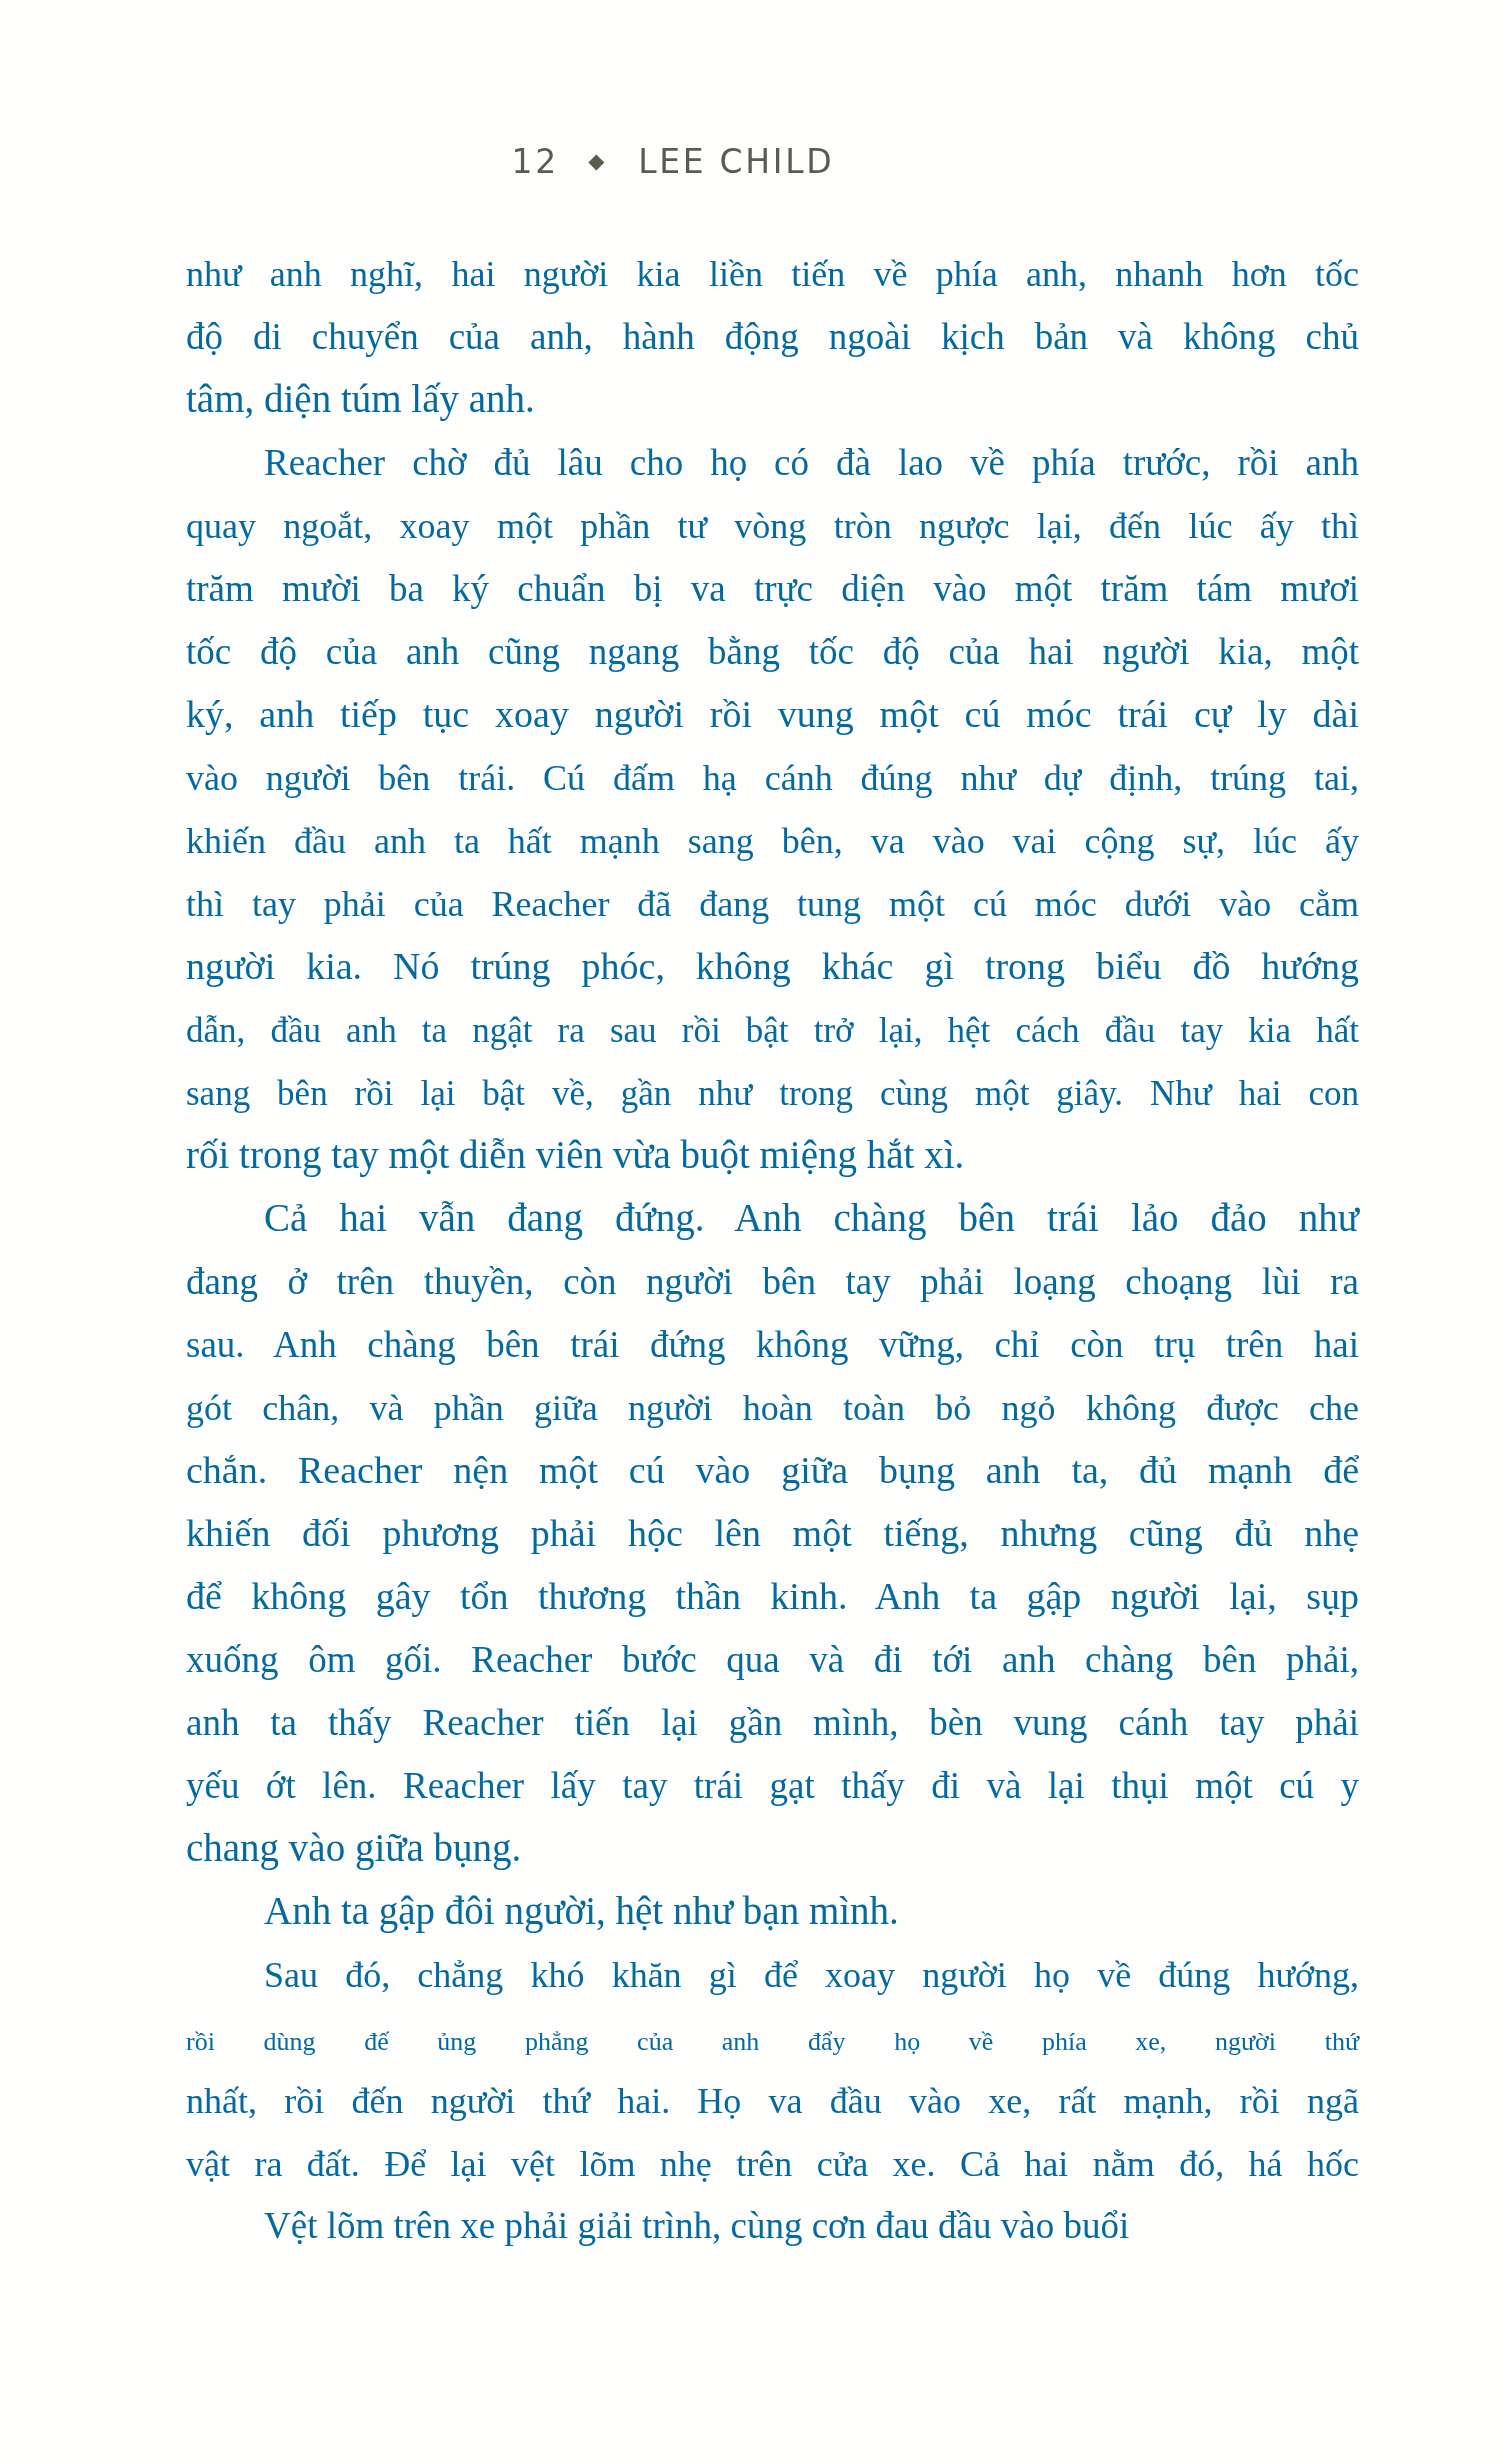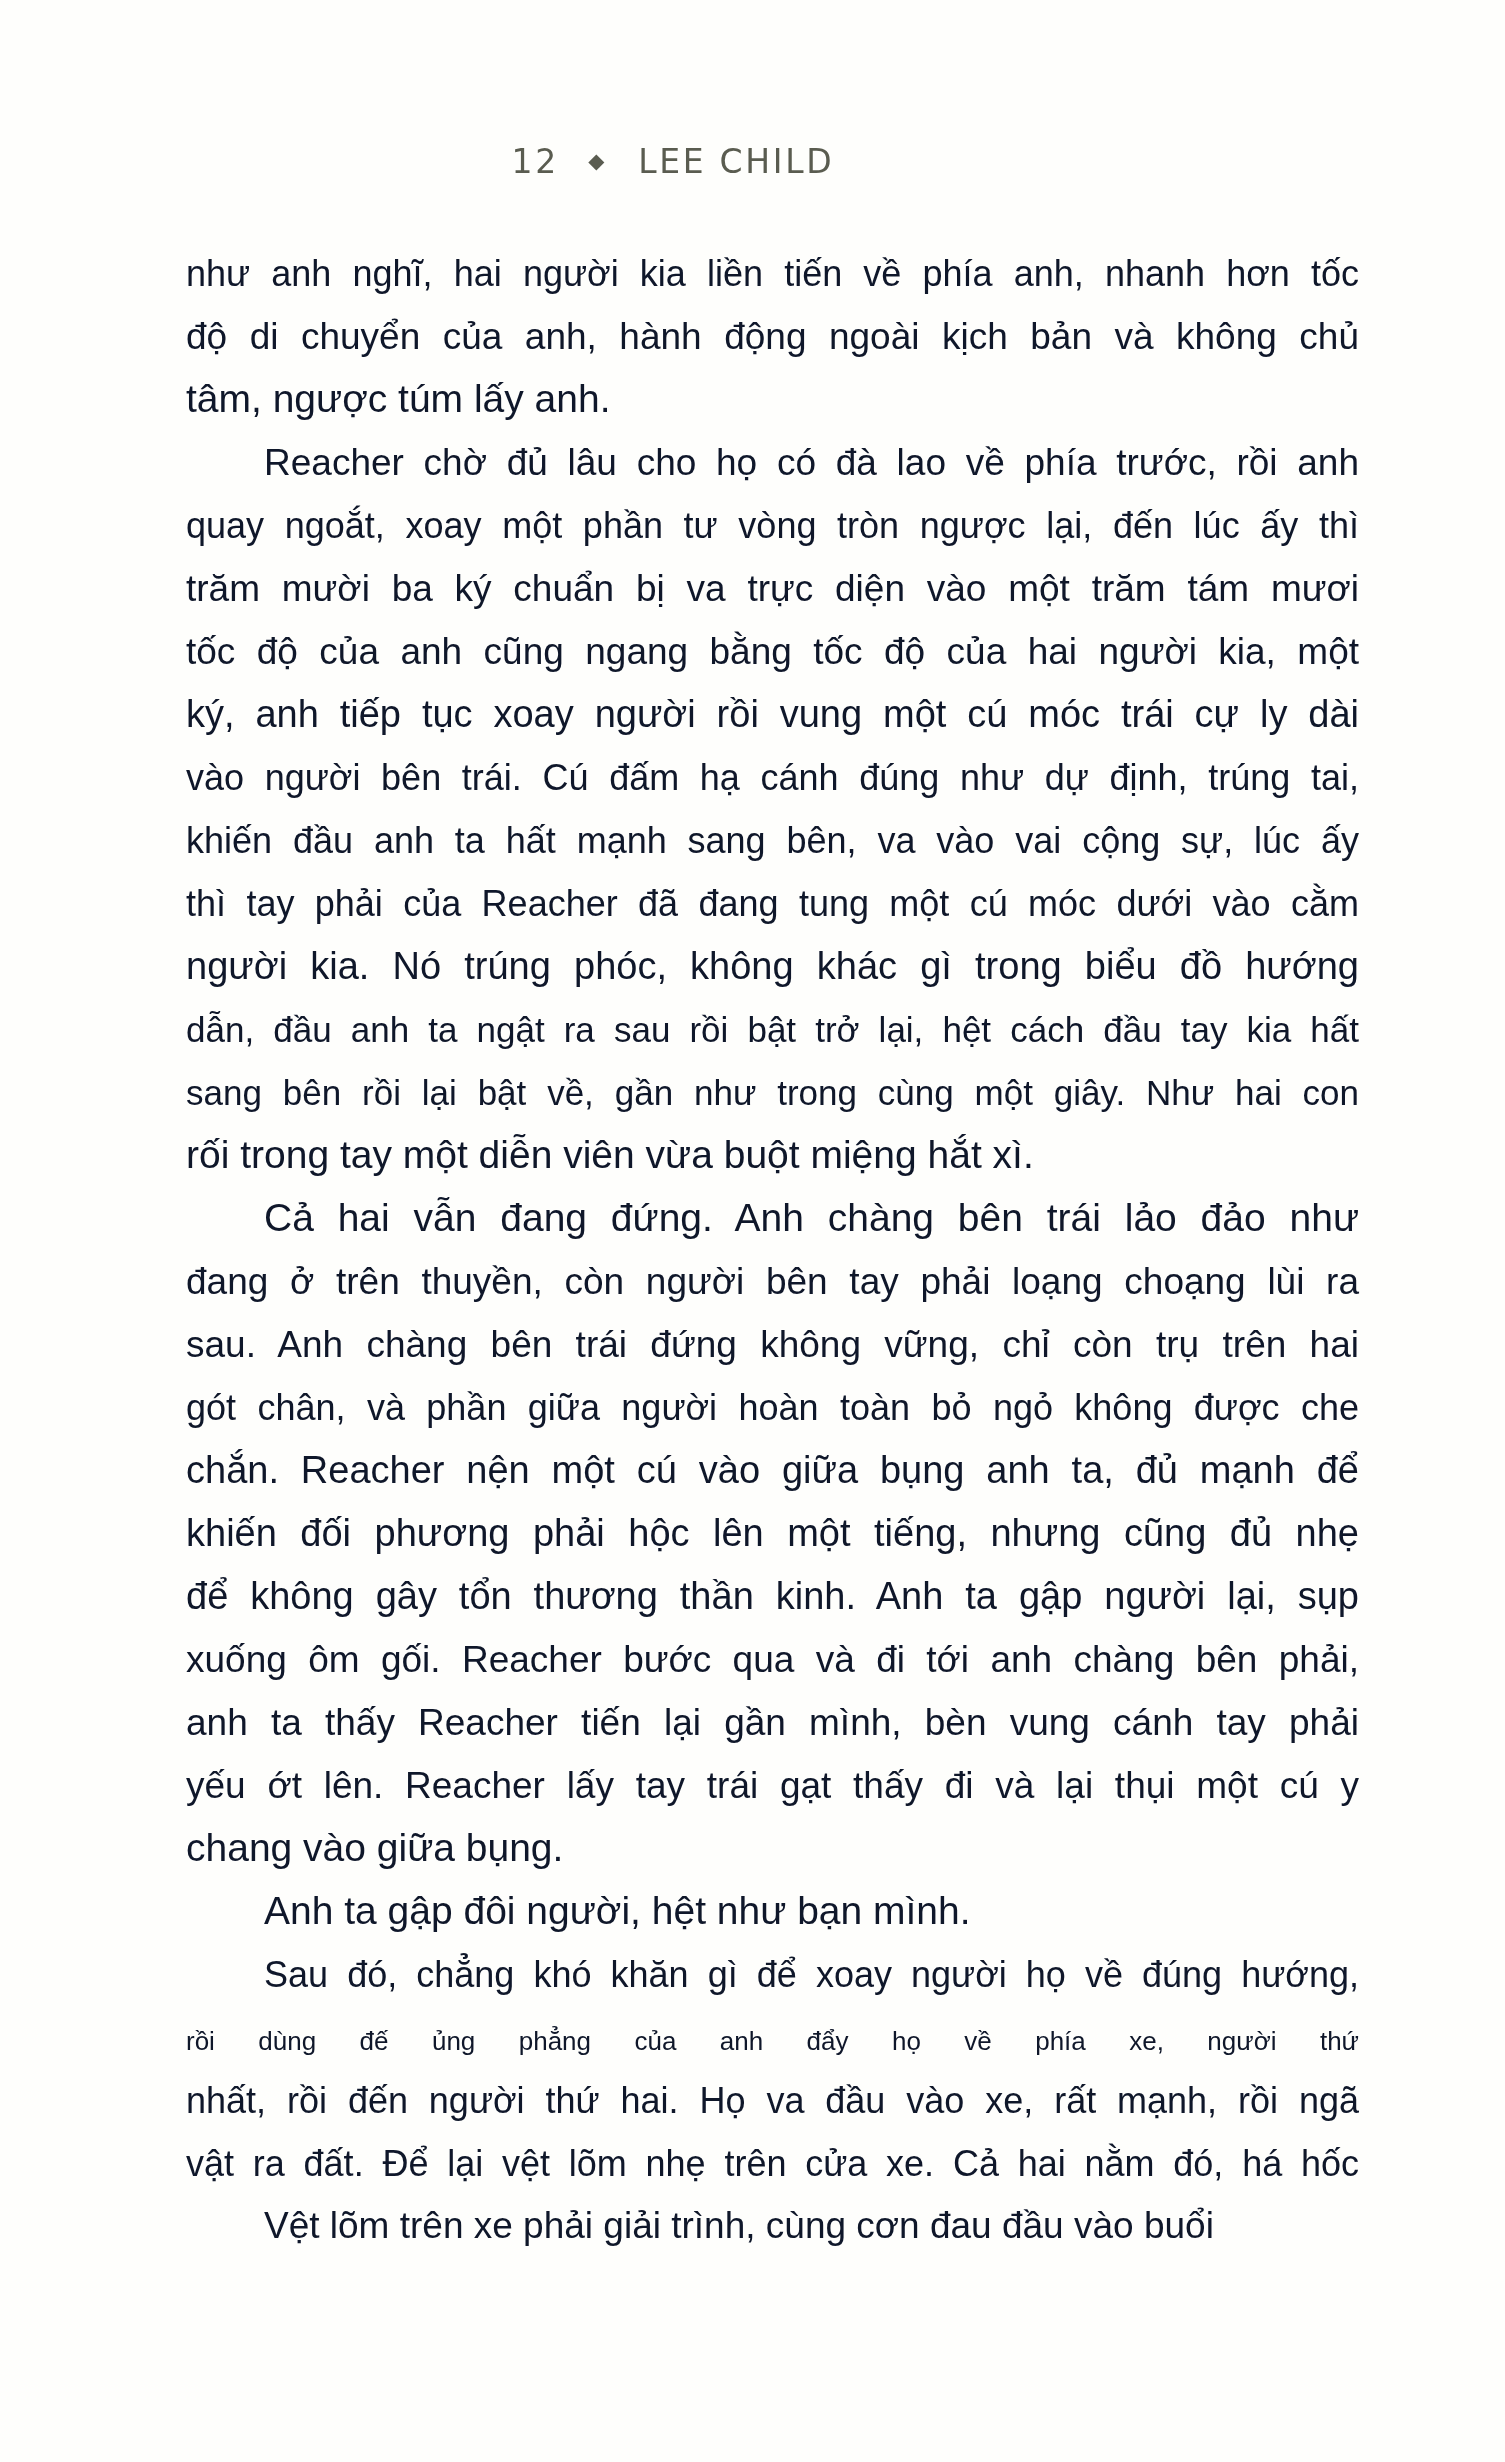--- a/index.html
+++ b/index.html
@@ -36,24 +36,24 @@
     display: inline-block;
     font-size: 21px;
     vertical-align: 5.3px;
     margin-right: 18px;
   }
   .body-text {
     position: absolute;
     left: 186px;
     top: 241px;
     width: 1173px;
-    font-family: Liberation Sans, sans-serif;
+    font-family: Liberation Serif, serif;
     font-size: 39px;
     line-height: 63px;
-    color: #0f172a;
+    color: #0369a1;
     text-align: justify;
   }
   .line {
     display: block;
     white-space: nowrap;
     text-align-last: justify;
     text-align: justify;
     height: 63px;
     overflow: visible;
   }
@@ -71,21 +71,21 @@
   <div class="running-head">
     <span class="page-num">12</span>
     <span class="diamond">◆</span>
     <span class="author">LEE CHILD</span>
   </div>
 
   <div class="body-text" id="body-text">
       <div>
         <span class="line" style="white-space: nowrap;"><span style="font-size: 36px;">như anh nghĩ, hai người kia liền tiến về phía anh, nhanh hơn tốc</span></span>
         <span class="line" style="white-space: nowrap;"><span style="font-size: 37px;">độ di chuyển của anh, hành động ngoài kịch bản và không chủ</span></span>
-        <span class="line last">tâm, ngược túm lấy anh.</span>
+        <span class="line last">tâm, diện túm lấy anh.</span>
       </div>
       <div>
         <span class="line indent" style="white-space: nowrap;"><span style="font-size: 37px;">Reacher chờ đủ lâu cho họ có đà lao về phía trước, rồi anh</span></span>
         <span class="line" style="white-space: nowrap;"><span style="font-size: 36px;">quay ngoắt, xoay một phần tư vòng tròn ngược lại, đến lúc ấy thì</span></span>
         <span class="line" style="white-space: nowrap;"><span style="font-size: 37px;">trăm mười ba ký chuẩn bị va trực diện vào một trăm tám mươi</span></span>
         <span class="line" style="white-space: nowrap;"><span style="font-size: 37px;">tốc độ của anh cũng ngang bằng tốc độ của hai người kia, một</span></span>
         <span class="line" style="white-space: nowrap;"><span style="font-size: 38px;">ký, anh tiếp tục xoay người rồi vung một cú móc trái cự ly dài</span></span>
         <span class="line" style="white-space: nowrap;"><span style="font-size: 36px;">vào người bên trái. Cú đấm hạ cánh đúng như dự định, trúng tai,</span></span>
         <span class="line" style="white-space: nowrap;"><span style="font-size: 36px;">khiến đầu anh ta hất mạnh sang bên, va vào vai cộng sự, lúc ấy</span></span>
         <span class="line" style="white-space: nowrap;"><span style="font-size: 36px;">thì tay phải của Reacher đã đang tung một cú móc dưới vào cằm</span></span>

